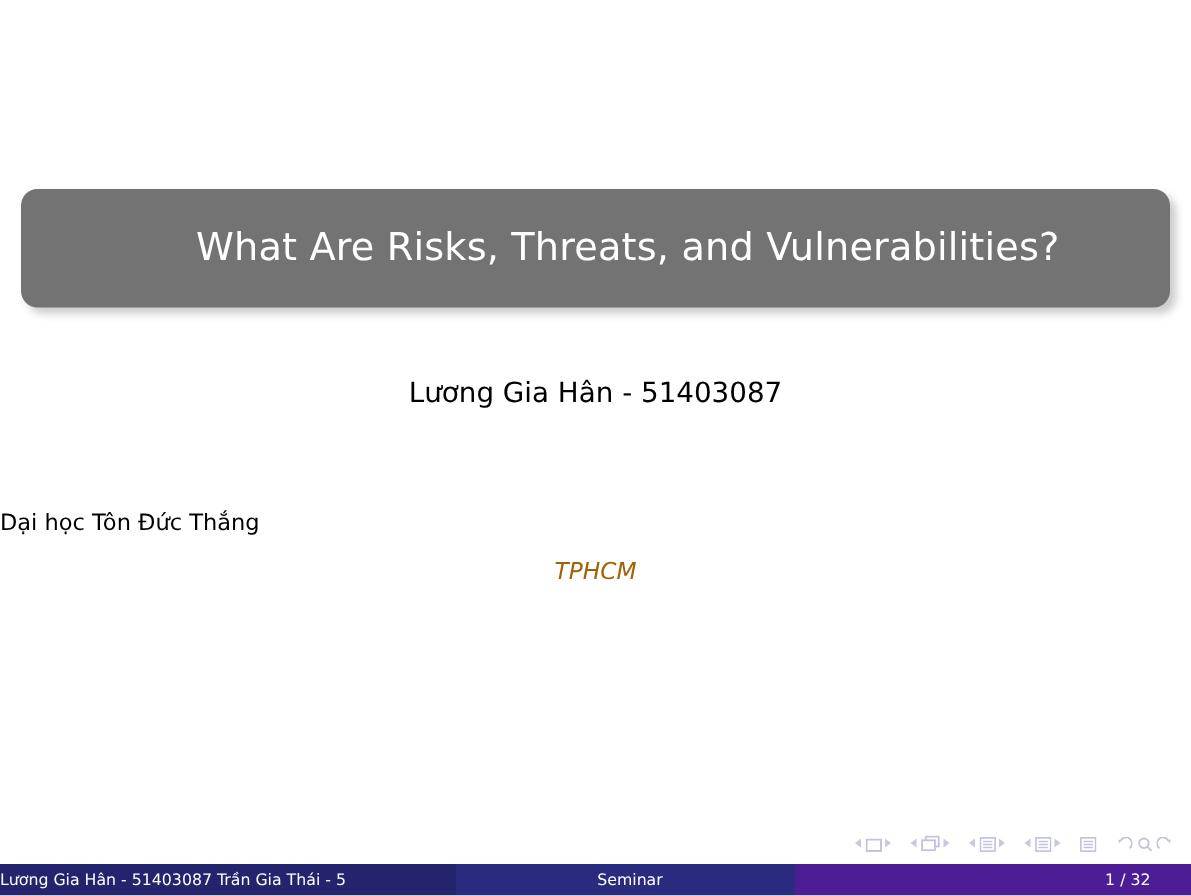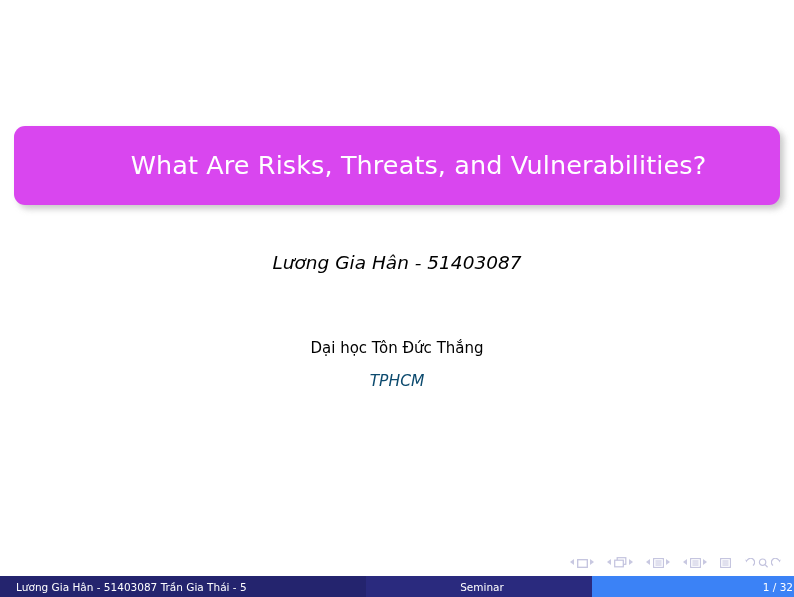--- a/index.html
+++ b/index.html
@@ -32,21 +32,21 @@
     opacity: .75;
   }
 
   .title-box {
     position: absolute;
     left: 14px;
     top: 126px;
     width: 766px;
     height: 79px;
     border-radius: 11px;
-    background: #d946ef;
+    background: #737373;
     display: flex;
     align-items: center;
     justify-content: center;
     padding-left: 43px;
   }
 
   .title-text {
     color: #ffffff;
     font-size: 25.5px;
     font-weight: 400;
@@ -60,40 +60,40 @@
   .authors {
     position: absolute;
     left: 0;
     top: 249px;
     width: 794px;
     text-align: center;
     color: #000000;
     font-size: 18.5px;
     line-height: 1.56;
   }
-  .author-line { white-space: nowrap; font-style: italic; }
+  .author-line { white-space: nowrap; }
 
   
   .institute {
     position: absolute;
     left: 0;
     top: 339px;
     width: 794px;
-    text-align: center;
+    text-align: left;
     color: #000000;
     font-size: 15px;
   }
 
   .location {
     position: absolute;
     left: 0;
     top: 372px;
     width: 794px;
     text-align: center;
-    color: #0c4a6e;
+    color: #a16207;
     font-size: 15.5px;
     font-style: italic;
     font-family: "DejaVu Sans", sans-serif;
   }
 
   
   .navbar {
     position: absolute;
     left: 0;
     top: 551px;
@@ -138,44 +138,44 @@
 
   .foot-seg {
     height: 100%;
     display: flex;
     align-items: center;
     overflow: hidden;
     white-space: nowrap;
   }
 
   .foot-author {
-    width: 366px;
+    width: 304px;
     background: #24246e;
-    padding-left: 16px;
+    padding-left: 0;
   }
   .foot-author span {
     display: block;
     overflow: hidden;
     text-overflow: clip;
     white-space: nowrap;
     width: 300px;
   }
 
   .foot-title {
     width: 226px;
     background: #2a2a7e;
     justify-content: center;
     padding-left: 6px;
   }
 
   .foot-page {
     flex: 1;
-    background: #3b82f6;
+    background: #4c1d95;
     justify-content: flex-end;
-    padding-right: 1px;
+    padding-right: 27px;
   }
 </style>
 </head>
 <body>
 
 <div id="slide">
 
   <div class="title-shadow"></div>
   <div class="title-box">
     <div class="title-text">What Are Risks, Threats, and Vulnerabilities?</div>

